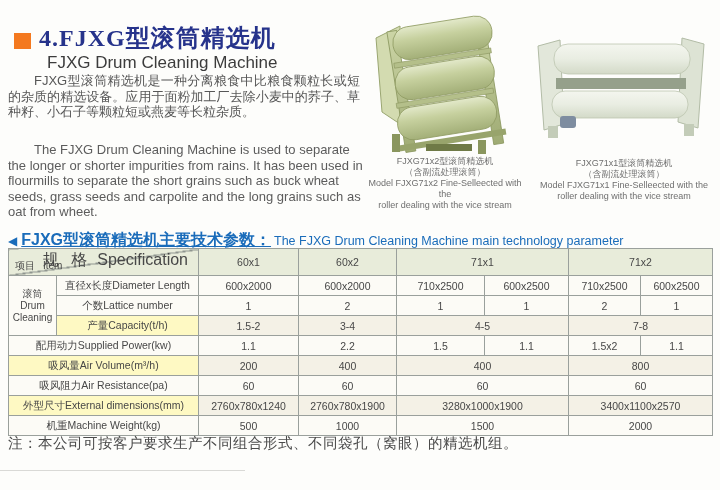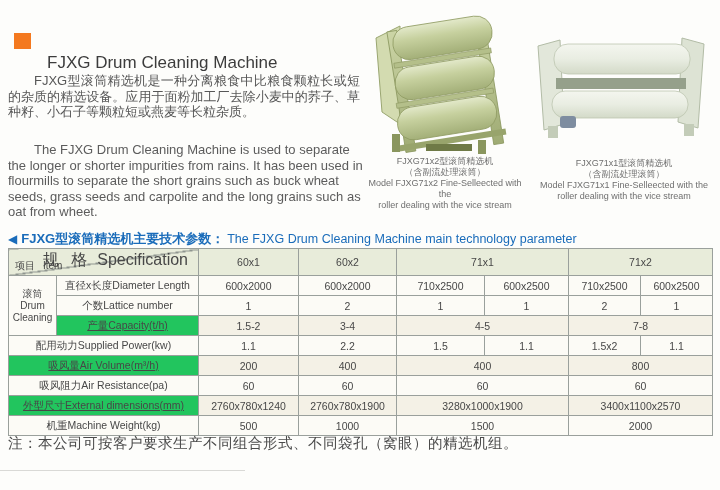--- a/index.html
+++ b/index.html
@@ -46,21 +46,21 @@
   .cap{position:absolute;text-align:center;font-size:9px;line-height:11px;color:#6f6f6f;}
   .cap-left{left:362px;top:156px;width:166px;}
   .cap-right{left:532px;top:158px;width:184px;}
 
   
   .spec-heading{
     position:absolute;left:8px;top:230px;width:710px;white-space:nowrap;
     font-size:13px;color:#1a6cba;
   }
   .spec-heading .tri{font-size:12px;margin-right:4px;}
-  .spec-heading .zh{font-weight:bold;font-size:13px;}
+  .spec-heading .zh{font-weight:bold;font-size:16px;text-decoration:underline;}
   .spec-heading .en{font-size:12.5px;margin-left:3px;margin-top:24px;}
 
   
   table.spec{
     position:absolute;left:8px;top:248px;width:704px;
     border-collapse:collapse;table-layout:fixed;
     font-size:10.5px;color:#474747;
   }
   table.spec td{
     border:1px solid #9aa09c;text-align:center;vertical-align:middle;
@@ -73,36 +73,37 @@
       #e8ecda calc(50% - 0.7px), #8f958f calc(50% - 0.7px),
       #8f958f calc(50% + 0.7px), #e8ecda calc(50% + 0.7px)) !important;
   }
   td.diag .spec-lab{position:absolute;top:1px;right:10px;font-size:16px;}
   td.diag .spec-lab .zh{letter-spacing:4px;margin-right:6px;}
   td.diag .item-lab{position:absolute;bottom:2px;left:6px;font-size:10px;}
   td.diag .item-lab .en{margin-left:8px;}
   td.group-cell{background:#f1f3e6;line-height:12px;font-size:10px;}
   td.lbl{text-align:left;padding-left:6px;background:#f6f6ec;}
   tr.tint td{background:#f4f1e6;}
-  tr.tint td.lbl{background:#22c55e;text-decoration:underline;}
+  tr.tint td.lbl{background:#fef9c3;}
 
   
   .note{
     position:absolute;left:8px;top:434px;width:706px;
     font-size:14.5px;color:#4a4a4a;letter-spacing:0.5px;white-space:nowrap;
   }
 
   .scan-line{position:absolute;left:0;top:470px;width:245px;height:1px;background:#d9d9d6;}
 </style>
 </head>
 <body>
 
 <div class="page">
 
   <div class="bullet"></div>
+  <div class="title-zh">4.FJXG型滚筒精选机</div>
   <div class="title-en">FJXG Drum Cleaning Machine</div>
 
   <div class="text-col">
     <p>FJXG型滚筒精选机是一种分离粮食中比粮食颗粒长或短的杂质的精选设备。应用于面粉加工厂去除小麦中的荞子、草种籽、小石子等颗粒短或燕麦等长粒杂质。</p>
   </div>
 
   <div class="para-en-1">
     <p>The FJXG Drum Cleaning Machine is used to separate the longer or shorter impurities from rains. It has been used in flourmills to separate the short grains such as buck wheat seeds, grass seeds and carpolite and the long grains such as oat from wheet.</p>
   </div>
 

